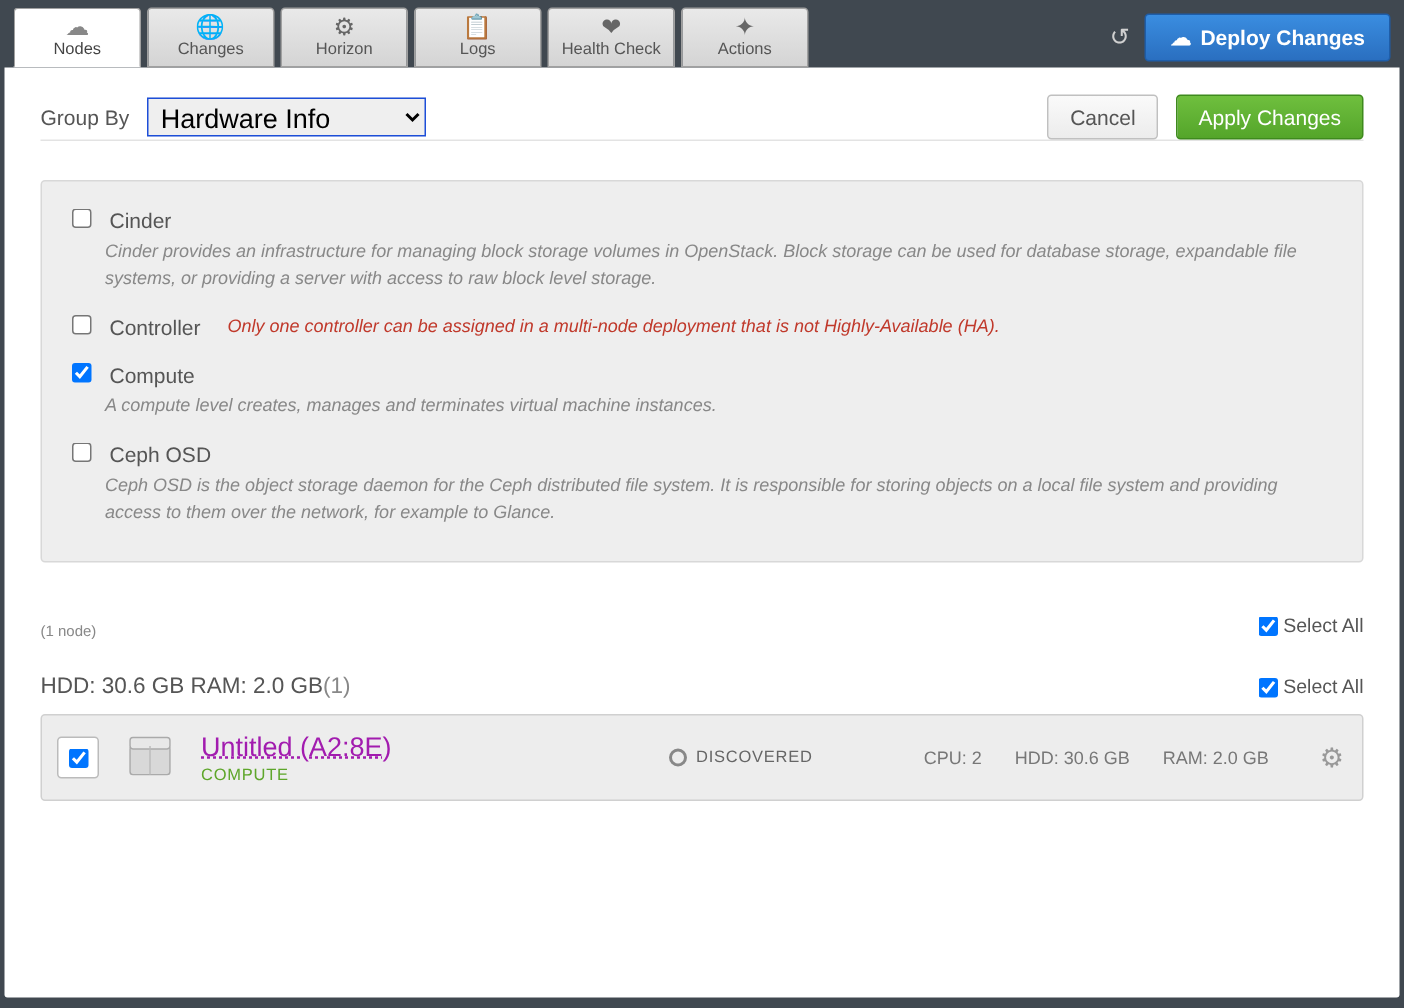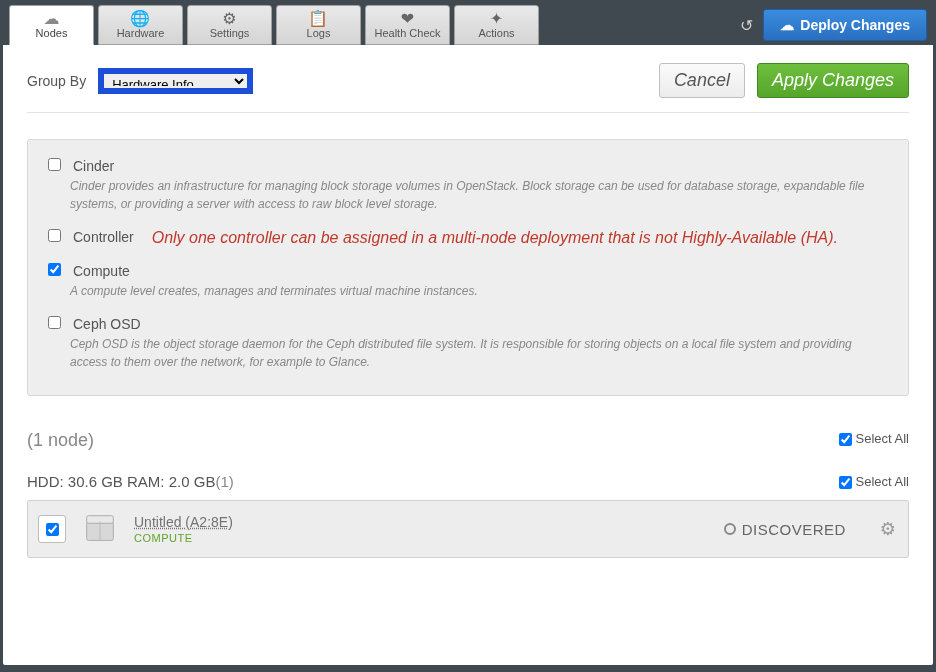--- a/index.html
+++ b/index.html
@@ -8,71 +8,71 @@
 .topbar { height: 42px; display: flex; align-items: flex-start; padding: 0 6px; }
 .tabs { display: flex; gap: 4px; padding-top: 2px; }
 .tab { width: 85px; height: 40px; background: linear-gradient(#e9e9e9,#d4d4d4); border: 1px solid #a0a0a0; border-radius: 3px 3px 0 0; display: flex; flex-direction: column; align-items: center; justify-content: center; font-size: 11px; color: #555; cursor: pointer; }
 .tab.active { background: #fff; border-bottom: 1px solid #fff; color: #444; }
 .tab .ticon { font-size: 16px; line-height: 1; color: #666; }
 .tab.active .ticon { color: #888; }
 .top-right { margin-left: auto; display: flex; align-items: center; gap: 10px; padding-top: 6px; }
 .history-icon { color: #d0d0d0; font-size: 16px; cursor: pointer; }
 .deploy-btn { background: linear-gradient(#3a8de0,#2a6fc0); color: #fff; border: 1px solid #1e5da8; padding: 7px 16px; border-radius: 3px; font-size: 14px; font-weight: 600; cursor: pointer; display: flex; align-items: center; gap: 6px; }
 .content { background: #fff; min-height: 620px; padding: 18px 24px 30px; border-radius: 0 0 2px 2px; }
-.toolbar { display: flex; align-items: center; gap: 12px; padding-bottom: 14px; border-bottom: 1px solid #e3e3e3; }
+.toolbar { display: flex; align-items: center; gap: 12px; border-bottom: 1px solid #e3e3e3; }
 .toolbar .lbl { font-size: 14px; color: #555; }
-.toolbar select { width: 155px; height: 26px; border: 6px solid #1d4ed8; font-size: 13px; padding: 2px 4px; }
-.btn { padding: 6px 14px; border-radius: 3px; font-size: 18px; cursor: pointer; border: 1px solid; font-style: italic; }
+.toolbar select { width: 186px; height: 26px; border: 1px solid #1d4ed8; font-size: 18px; padding: 2px 4px; }
+.btn { padding: 6px 14px; border-radius: 3px; font-size: 14px; cursor: pointer; border: 1px solid; }
 .btn-cancel { background: linear-gradient(#fafafa,#ececec); border-color: #c0c0c0; color: #555; }
 .btn-apply { background: linear-gradient(#6fbf3e,#54a52a); border-color: #3e8a1d; color: #fff; text-align: center; }
 .toolbar .spacer { flex: 1; }
 .roles-panel { margin-top: 26px; background: #eeeeee; border: 1px solid #d8d8d8; border-radius: 3px; padding: 18px 20px 24px; }
 .roles-panel h3 { font-size: 14px; font-weight: 400; color: #666; margin-bottom: 14px; }
 .role { margin-bottom: 16px; }
 .role .header { display: flex; align-items: flex-start; gap: 12px; font-size: 14px; color: #555; }
-.role .header .warn { color: #c0392b; font-style: italic; font-size: 16px; margin-left: 6px; }
+.role .header .warn { color: #c0392b; font-style: italic; font-size: 12px; margin-left: 6px; }
 .role .desc { margin-left: 22px; margin-top: 3px; font-size: 12px; color: #888; font-style: italic; line-height: 1.5; }
 .section { margin-top: 34px; }
 .sec-head { display: flex; align-items: baseline; gap: 10px; }
 .sec-head h2 { font-size: 22px; font-weight: 400; color: #555; }
-.sec-head .count { font-size: 18px; color: #888; }
+.sec-head .count { font-size: 10px; color: #888; }
 .select-all { margin-left: auto; font-size: 13px; color: #555; display: flex; align-items: flex-end; gap: 4px; }
 .group-head { display: flex; align-items: center; margin-top: 22px; font-size: 15px; color: #555; }
 .group-head .gcount { color: #888; }
 .group-head .select-all { margin-left: auto; }
 .node-row { margin-top: 10px; display: flex; align-items: stretch; border: 1px solid #d0d0d0; border-radius: 3px; background: #ededed; padding: 8px 12px 8px 10px; gap: 14px; }
 .chkwrap { width: 28px; height: 28px; border: 1px solid #bbb; border-radius: 3px; background: #fff; display: flex; align-items: center; justify-content: center; align-self: center; }
 .node-icon { width: 40px; height: 40px; display:flex; align-items:center; justify-content:center; }
 .node-icon svg { width: 38px; height: 38px; }
 .node-main { display: flex; flex-direction: column; justify-content: center; }
-.node-main .name { font-size: 14px; color: #737373; text-decoration: underline dotted; }
+.node-main .name { font-size: 18px; color: #a21caf; text-decoration: underline dotted; }
 .node-main .role-tag { font-size: 11px; color: #5ea62a; letter-spacing: .5px; margin-top: 2px; }
-.node-status { margin-left: auto; display: flex; align-items: center; gap: 6px; font-size: 15px; color: #666; letter-spacing: .5px; }
+.node-status { margin-left: auto; display: flex; align-items: center; gap: 6px; font-size: 11px; color: #666; letter-spacing: .5px; }
 .status-ring { width:12px; height:12px; border:2px solid #888; border-radius:50%; }
 .node-stats { display: flex; align-items: center; gap: 22px; font-size: 12px; color: #777; margin-left: 60px; }
 .gear { margin-left: 20px; align-self: center; color: #999; font-size: 18px; cursor: pointer; }
 input[type=checkbox] { cursor: pointer; }
 </style>
 </head>
 <body>
 <div class="frame">
 
 <div class="topbar">
   <div class="tabs">
     <div class="tab active">
           <span class="ticon">☁</span>
           <span>Nodes</span>
         </div>
     <div class="tab">
           <span class="ticon">🌐</span>
-          <span>Hardware</span>
+          <span>Changes</span>
         </div>
     <div class="tab">
           <span class="ticon">⚙</span>
-          <span>Settings</span>
+          <span>Horizon</span>
         </div>
     <div class="tab">
           <span class="ticon">📋</span>
           <span>Logs</span>
         </div>
     <div class="tab">
           <span class="ticon">❤</span>
           <span>Health Check</span>
         </div>
     <div class="tab">
@@ -166,18 +166,23 @@
             </svg>
       </div>
       <div class="node-main">
         <span class="name">Untitled (A2:8E)</span>
         <span class="role-tag">COMPUTE</span>
       </div>
       <div class="node-status">
         <span class="status-ring"></span>
         <span>DISCOVERED</span>
       </div>
+      <div class="node-stats">
+        <span>CPU: 2</span>
+        <span>HDD: 30.6 GB</span>
+        <span>RAM: 2.0 GB</span>
+      </div>
       <span class="gear">⚙</span>
     </div>
   </div>
 
 </div>
 </div>
 
 </body></html>

